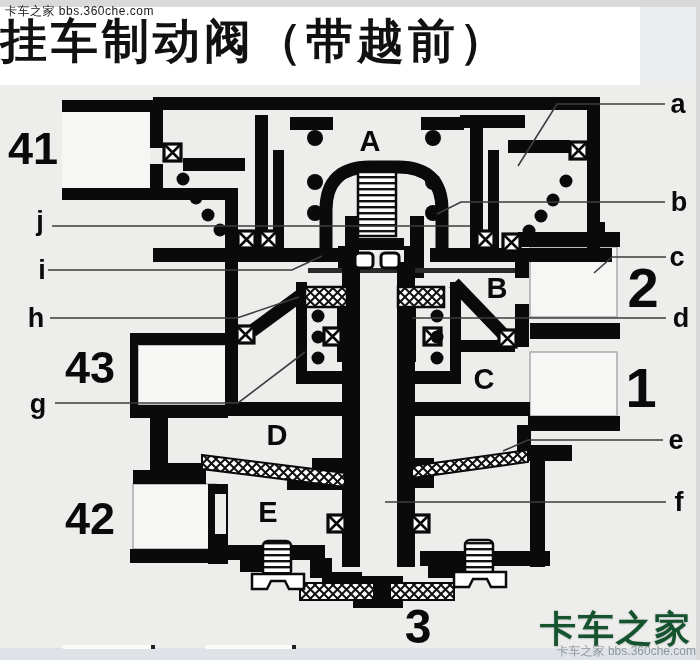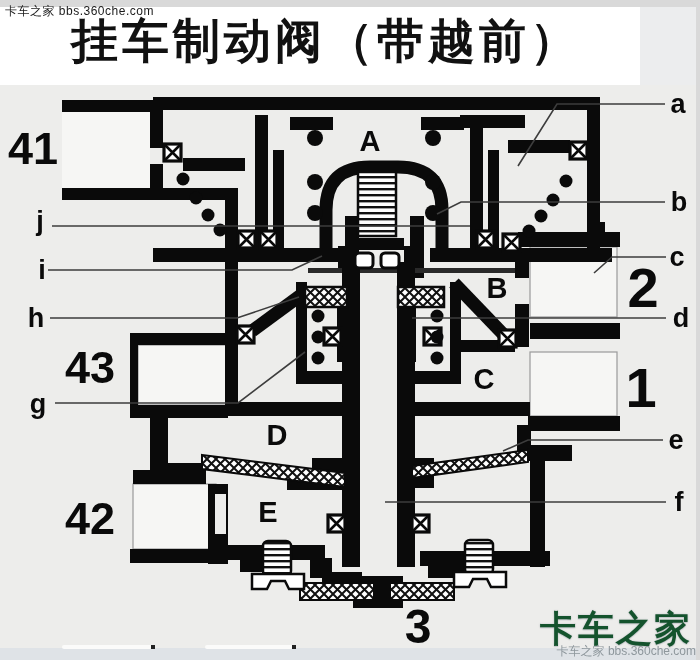--- a/index.html
+++ b/index.html
@@ -6,21 +6,21 @@
   body{
     position:relative;width:700px;height:660px;overflow:hidden;
     background:#ededeb;font-family:"Liberation Sans",sans-serif;
   }
   .top-strip{position:absolute;left:0;top:0;width:700px;height:7px;background:#d9d9d9;z-index:4;}
   .right-strip{position:absolute;right:0;top:0;width:4px;height:660px;background:#d9d9d9;z-index:4;}
   .title-band{position:absolute;left:0;top:7px;width:640px;height:78px;background:#ffffff;z-index:1;}
   .corner-patch{position:absolute;left:640px;top:7px;width:60px;height:78px;background:#ecedee;z-index:1;}
   .page-title{
     position:absolute;left:0;top:10px;width:700px;box-sizing:border-box;padding-right:48px;
-    text-align:center;font-family:"Liberation Serif","DejaVu Serif",serif;
+    text-align:left;font-family:"Liberation Serif","DejaVu Serif",serif;
     font-size:47px;font-weight:600;letter-spacing:4px;color:#111;z-index:3;white-space:nowrap;
   }
   .top-watermark{
     position:absolute;left:5px;top:3px;font-size:12px;color:#1b1b1b;z-index:5;letter-spacing:0.5px;
   }
   svg.diagram{position:absolute;left:0;top:0;z-index:2;}
   .footer-strip{position:absolute;left:0;bottom:0;width:700px;height:12px;background:#dfe3e7;z-index:2;}
   .pill{position:absolute;height:4px;background:#fbfbfa;border-radius:2px;z-index:3;}
   .pill-dot{position:absolute;width:4px;height:4px;background:#222;z-index:3;}
   .wm-big{

